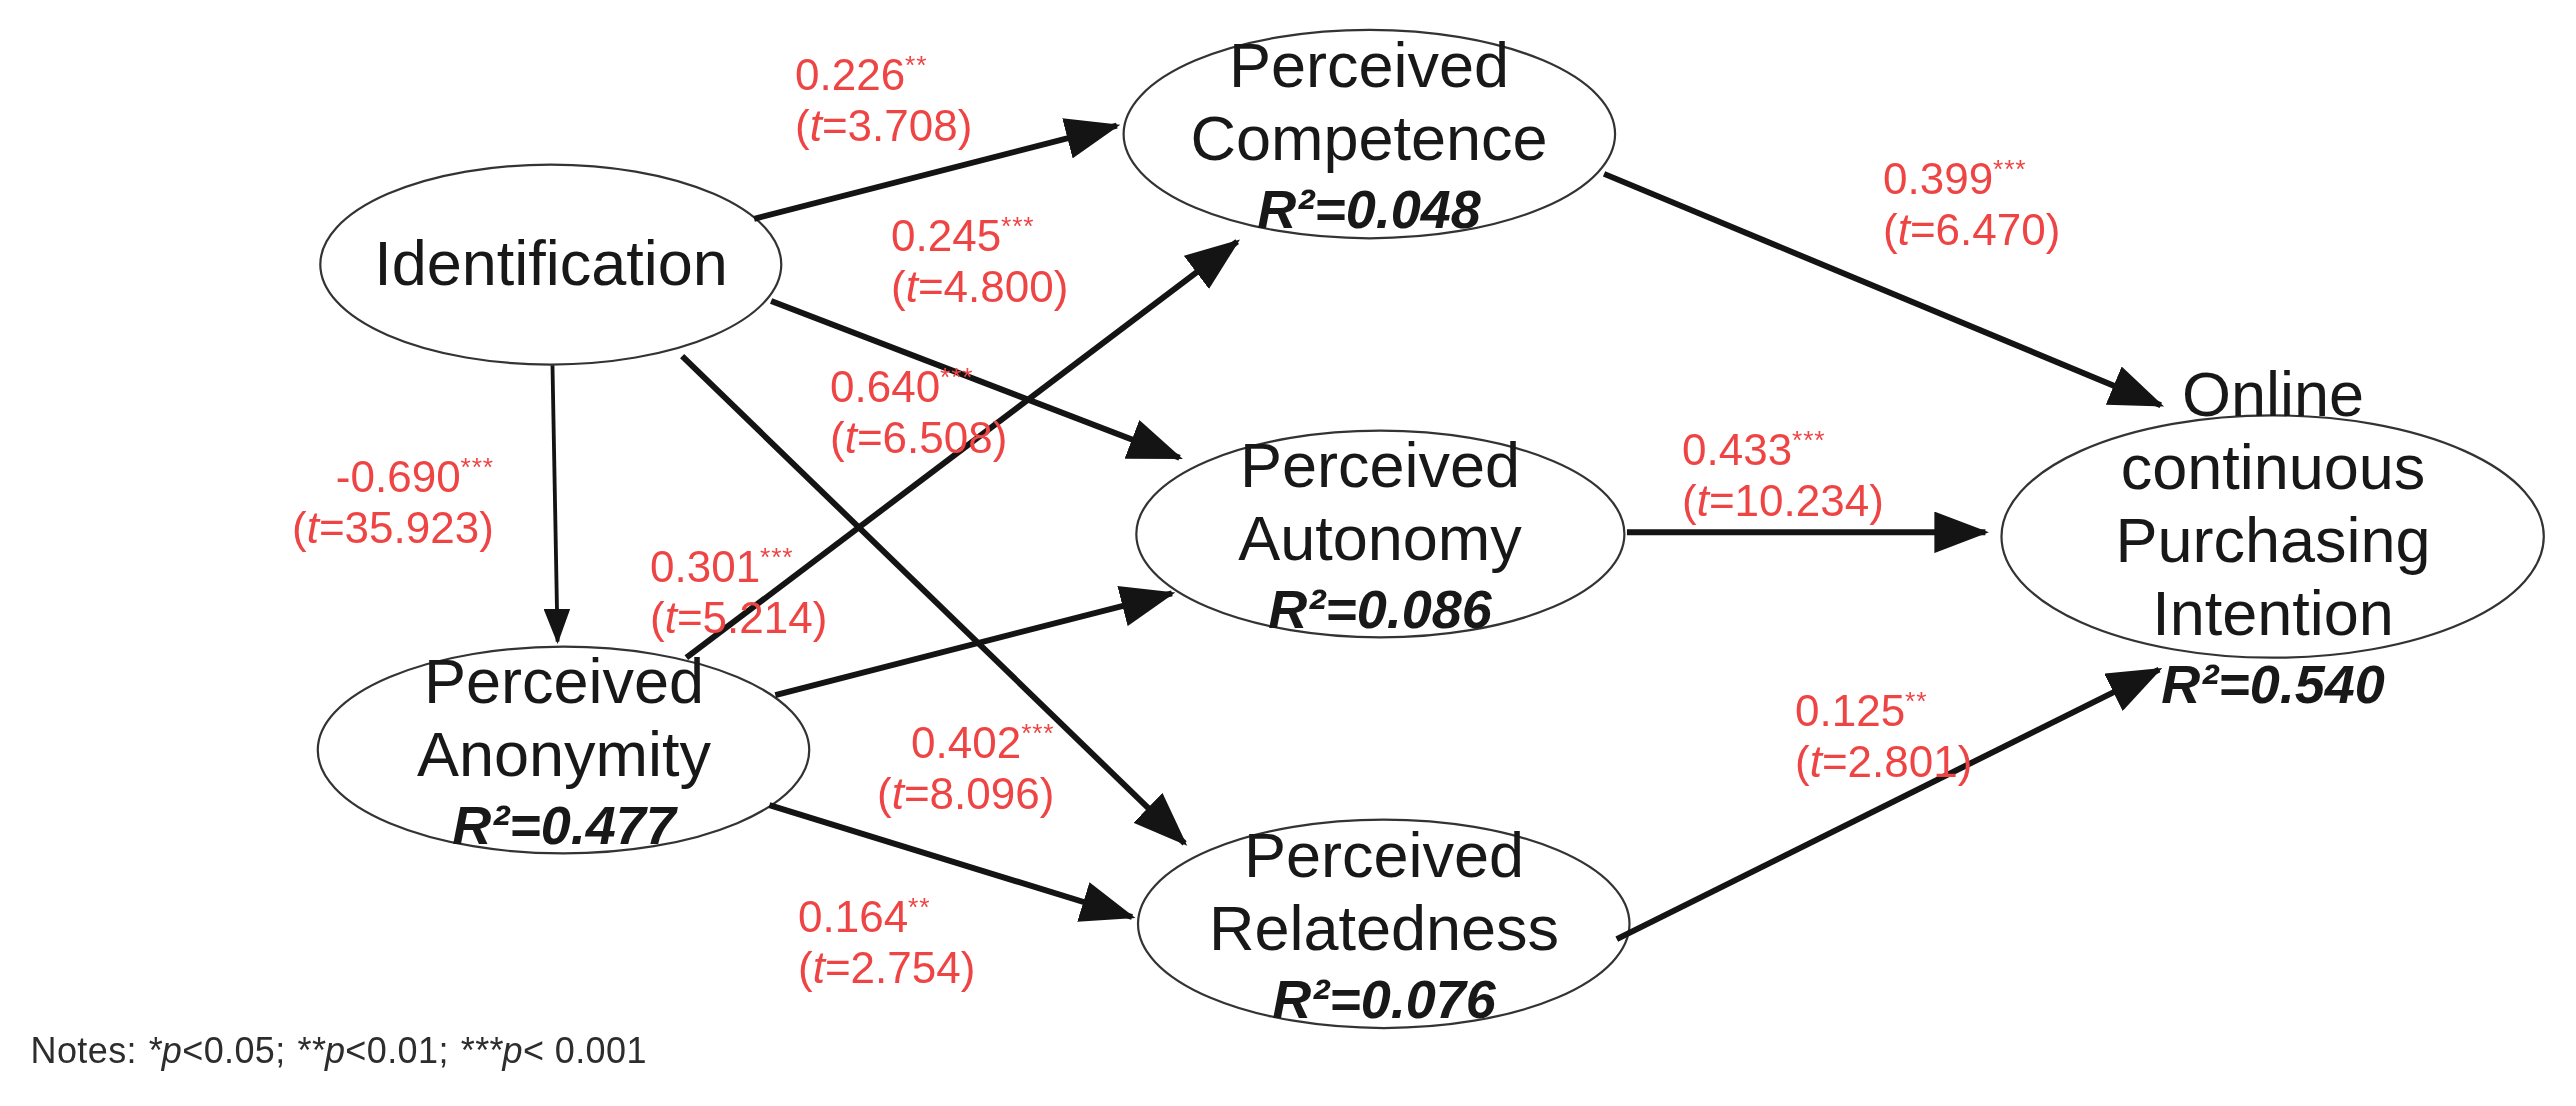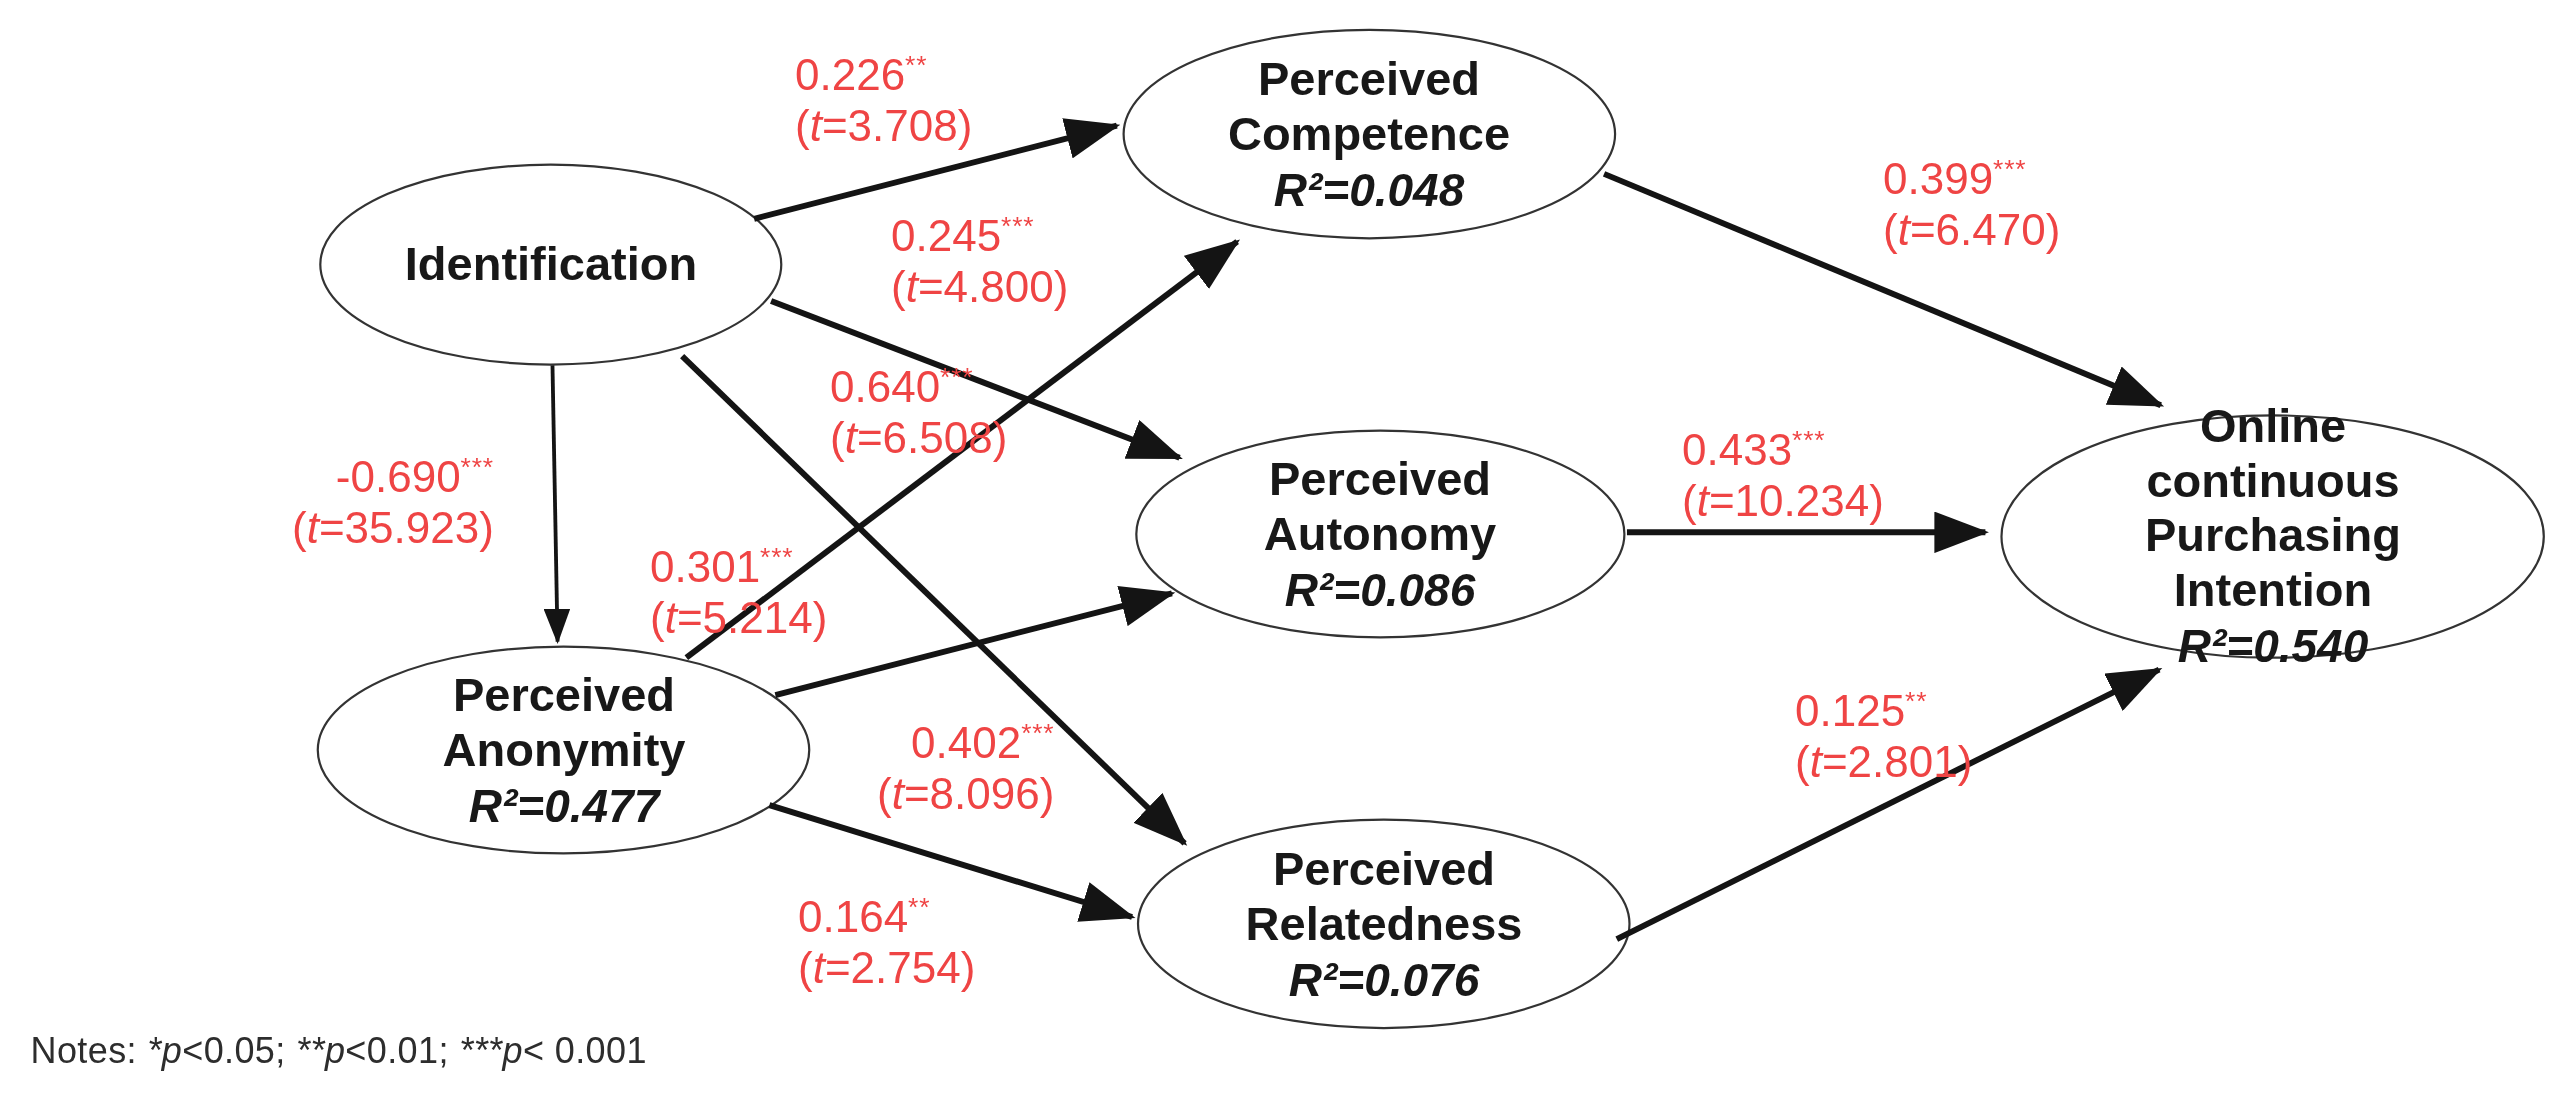--- a/index.html
+++ b/index.html
@@ -13,29 +13,29 @@
   #stage { position: absolute; left: 0; top: 0; width: 2576px; height: 1107px; }
   #stage svg { position: absolute; left: 0; top: 0; }
 
   .node-label {
     position: absolute;
     transform: translate(-50%, -50%);
     text-align: center;
     color: #181818;
   }
   .node-name {
-    font-weight: bold;
-    font-size: 47px;
+    font-weight: normal;
+    font-size: 63px;
     line-height: 1.16;
     white-space: pre-line;
   }
   .node-r2 {
     font-weight: bold;
     font-style: italic;
-    font-size: 46px;
+    font-size: 54px;
     line-height: 1.15;
     margin-top: 2.5px;
   }
 
   .edge-label {
     position: absolute;
     font-size: 44px;
     line-height: 1.16;
     color: #ef4444;
     white-space: nowrap;

